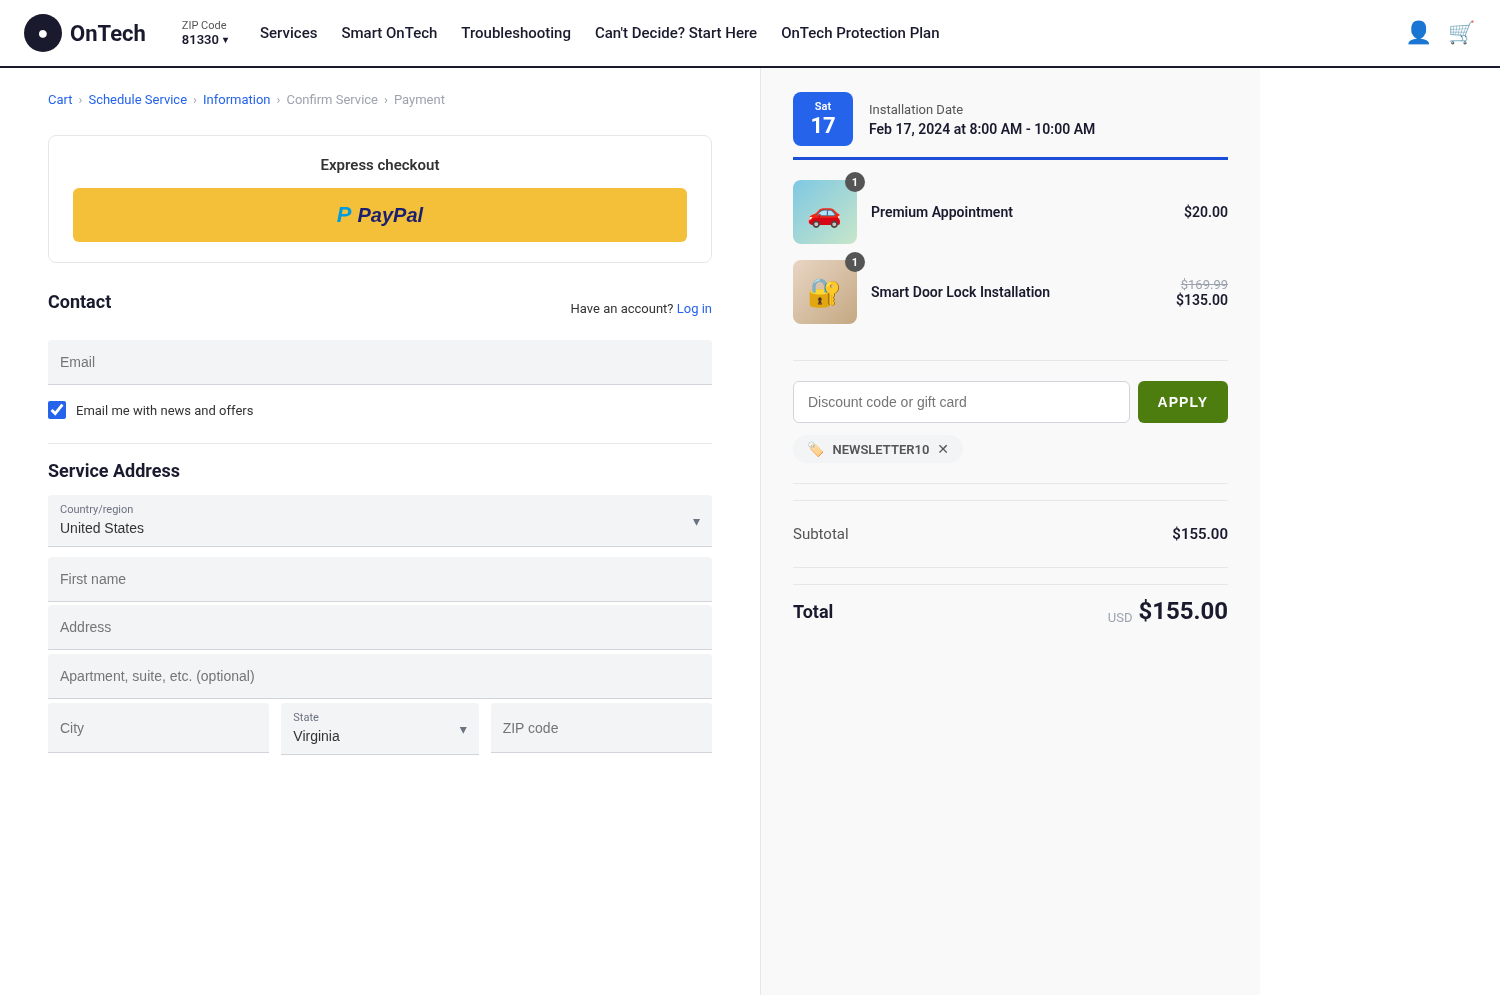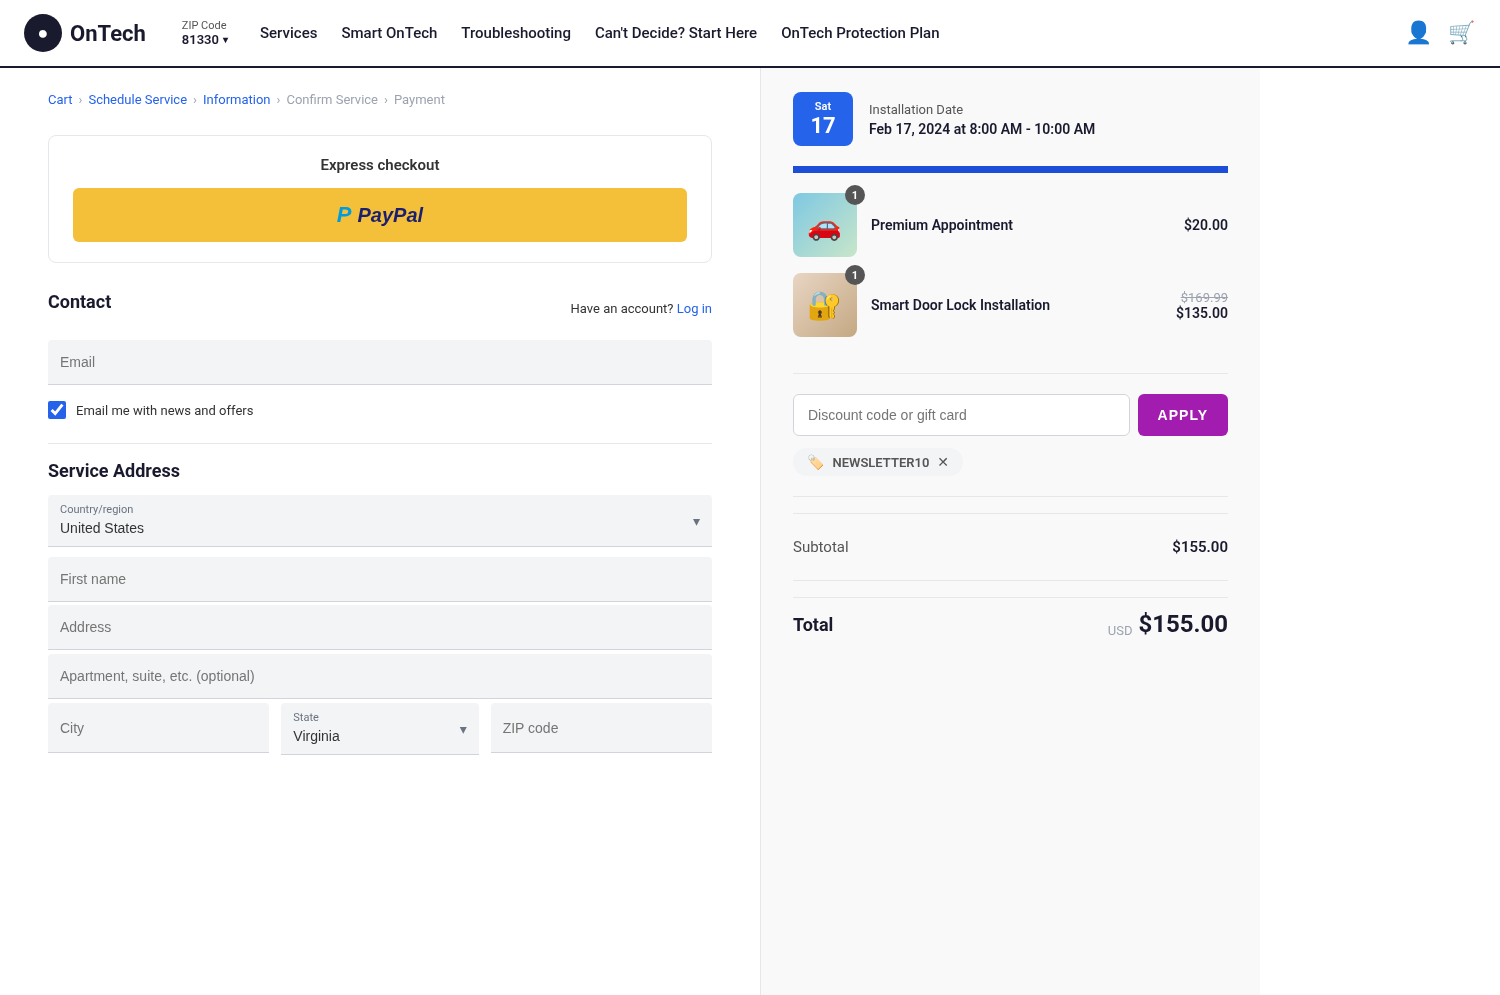--- a/index.html
+++ b/index.html
@@ -70,21 +70,21 @@
       font-size: 14px; color: #333; outline: none; appearance: none; cursor: pointer;
     }
     .select-arrow { position: absolute; right: 12px; top: 50%; transform: translateY(-50%); color: #6b7280; pointer-events: none; }
 
     .city-state-row { display: flex; gap: 12px; margin-top: 2px; }
     .city-input { flex: 1; }
     .state-select { flex: 1; }
     .zip-input { flex: 1; }
 
     
-    .order-date-section { display: flex; align-items: center; gap: 16px; padding-bottom: 20px; border-bottom: 7px solid #1d4ed8; margin-bottom: 20px; }
+    .order-date-section { display: flex; align-items: center; gap: 16px; padding-bottom: 11px; border-bottom: 3px solid #1d4ed8; margin-bottom: 20px; }
     .date-badge { background: #2563eb; color: #fff; border-radius: 8px; padding: 8px 12px; text-align: center; min-width: 60px; }
     .date-badge-day { font-size: 11px; font-weight: 600; }
     .date-badge-num { font-size: 22px; font-weight: 700; }
     .date-info-label { font-size: 13px; color: #555; margin-bottom: 4px; }
     .date-info-value { font-size: 14px; font-weight: 600; color: #1a1a2e; text-align: right; }
 
     .order-items { margin-bottom: 20px; border-bottom: 1px solid #e5e7eb; padding-bottom: 20px; }
     .order-item { display: flex; align-items: center; gap: 14px; margin-bottom: 16px; }
     .item-img-wrap { position: relative; width: 64px; height: 64px; flex-shrink: 0; }
     .item-img { width: 64px; height: 64px; border-radius: 8px; object-fit: cover; background: #ddd; }
@@ -100,21 +100,21 @@
     .thumb-door { background: linear-gradient(135deg, #e8d5c4 0%, #c4a882 100%); }
 
     
     .discount-section { margin-bottom: 20px; }
     .discount-input-row { display: flex; gap: 8px; margin-bottom: 12px; }
     .discount-input {
       flex: 1; border: 1px solid #d1d5db; border-radius: 6px; padding: 12px 14px;
       font-size: 14px; color: #9ca3af; outline: none;
     }
     .apply-btn {
-      background: #a21caf; color: #fff; border: none; border-radius: 6px; padding: 12px 20px;
+      background: #4d7c0f; color: #fff; border: none; border-radius: 6px; padding: 12px 20px;
       font-size: 14px; font-weight: 600; cursor: pointer; letter-spacing: 1px;
     }
     .applied-code { display: inline-flex; align-items: center; gap: 8px; background: #f3f4f6; border-radius: 20px; padding: 6px 14px; font-size: 13px; font-weight: 600; color: #555; }
     .code-remove { cursor: pointer; color: #555; font-size: 14px; background: none; border: none; }
     .code-icon { font-size: 14px; }
 
     
     .totals-section { padding-top: 16px; border-top: 1px solid #e5e7eb; }
     .totals-row { display: flex; justify-content: space-between; align-items: center; padding: 8px 0; }
     .totals-label { font-size: 15px; color: #555; }

